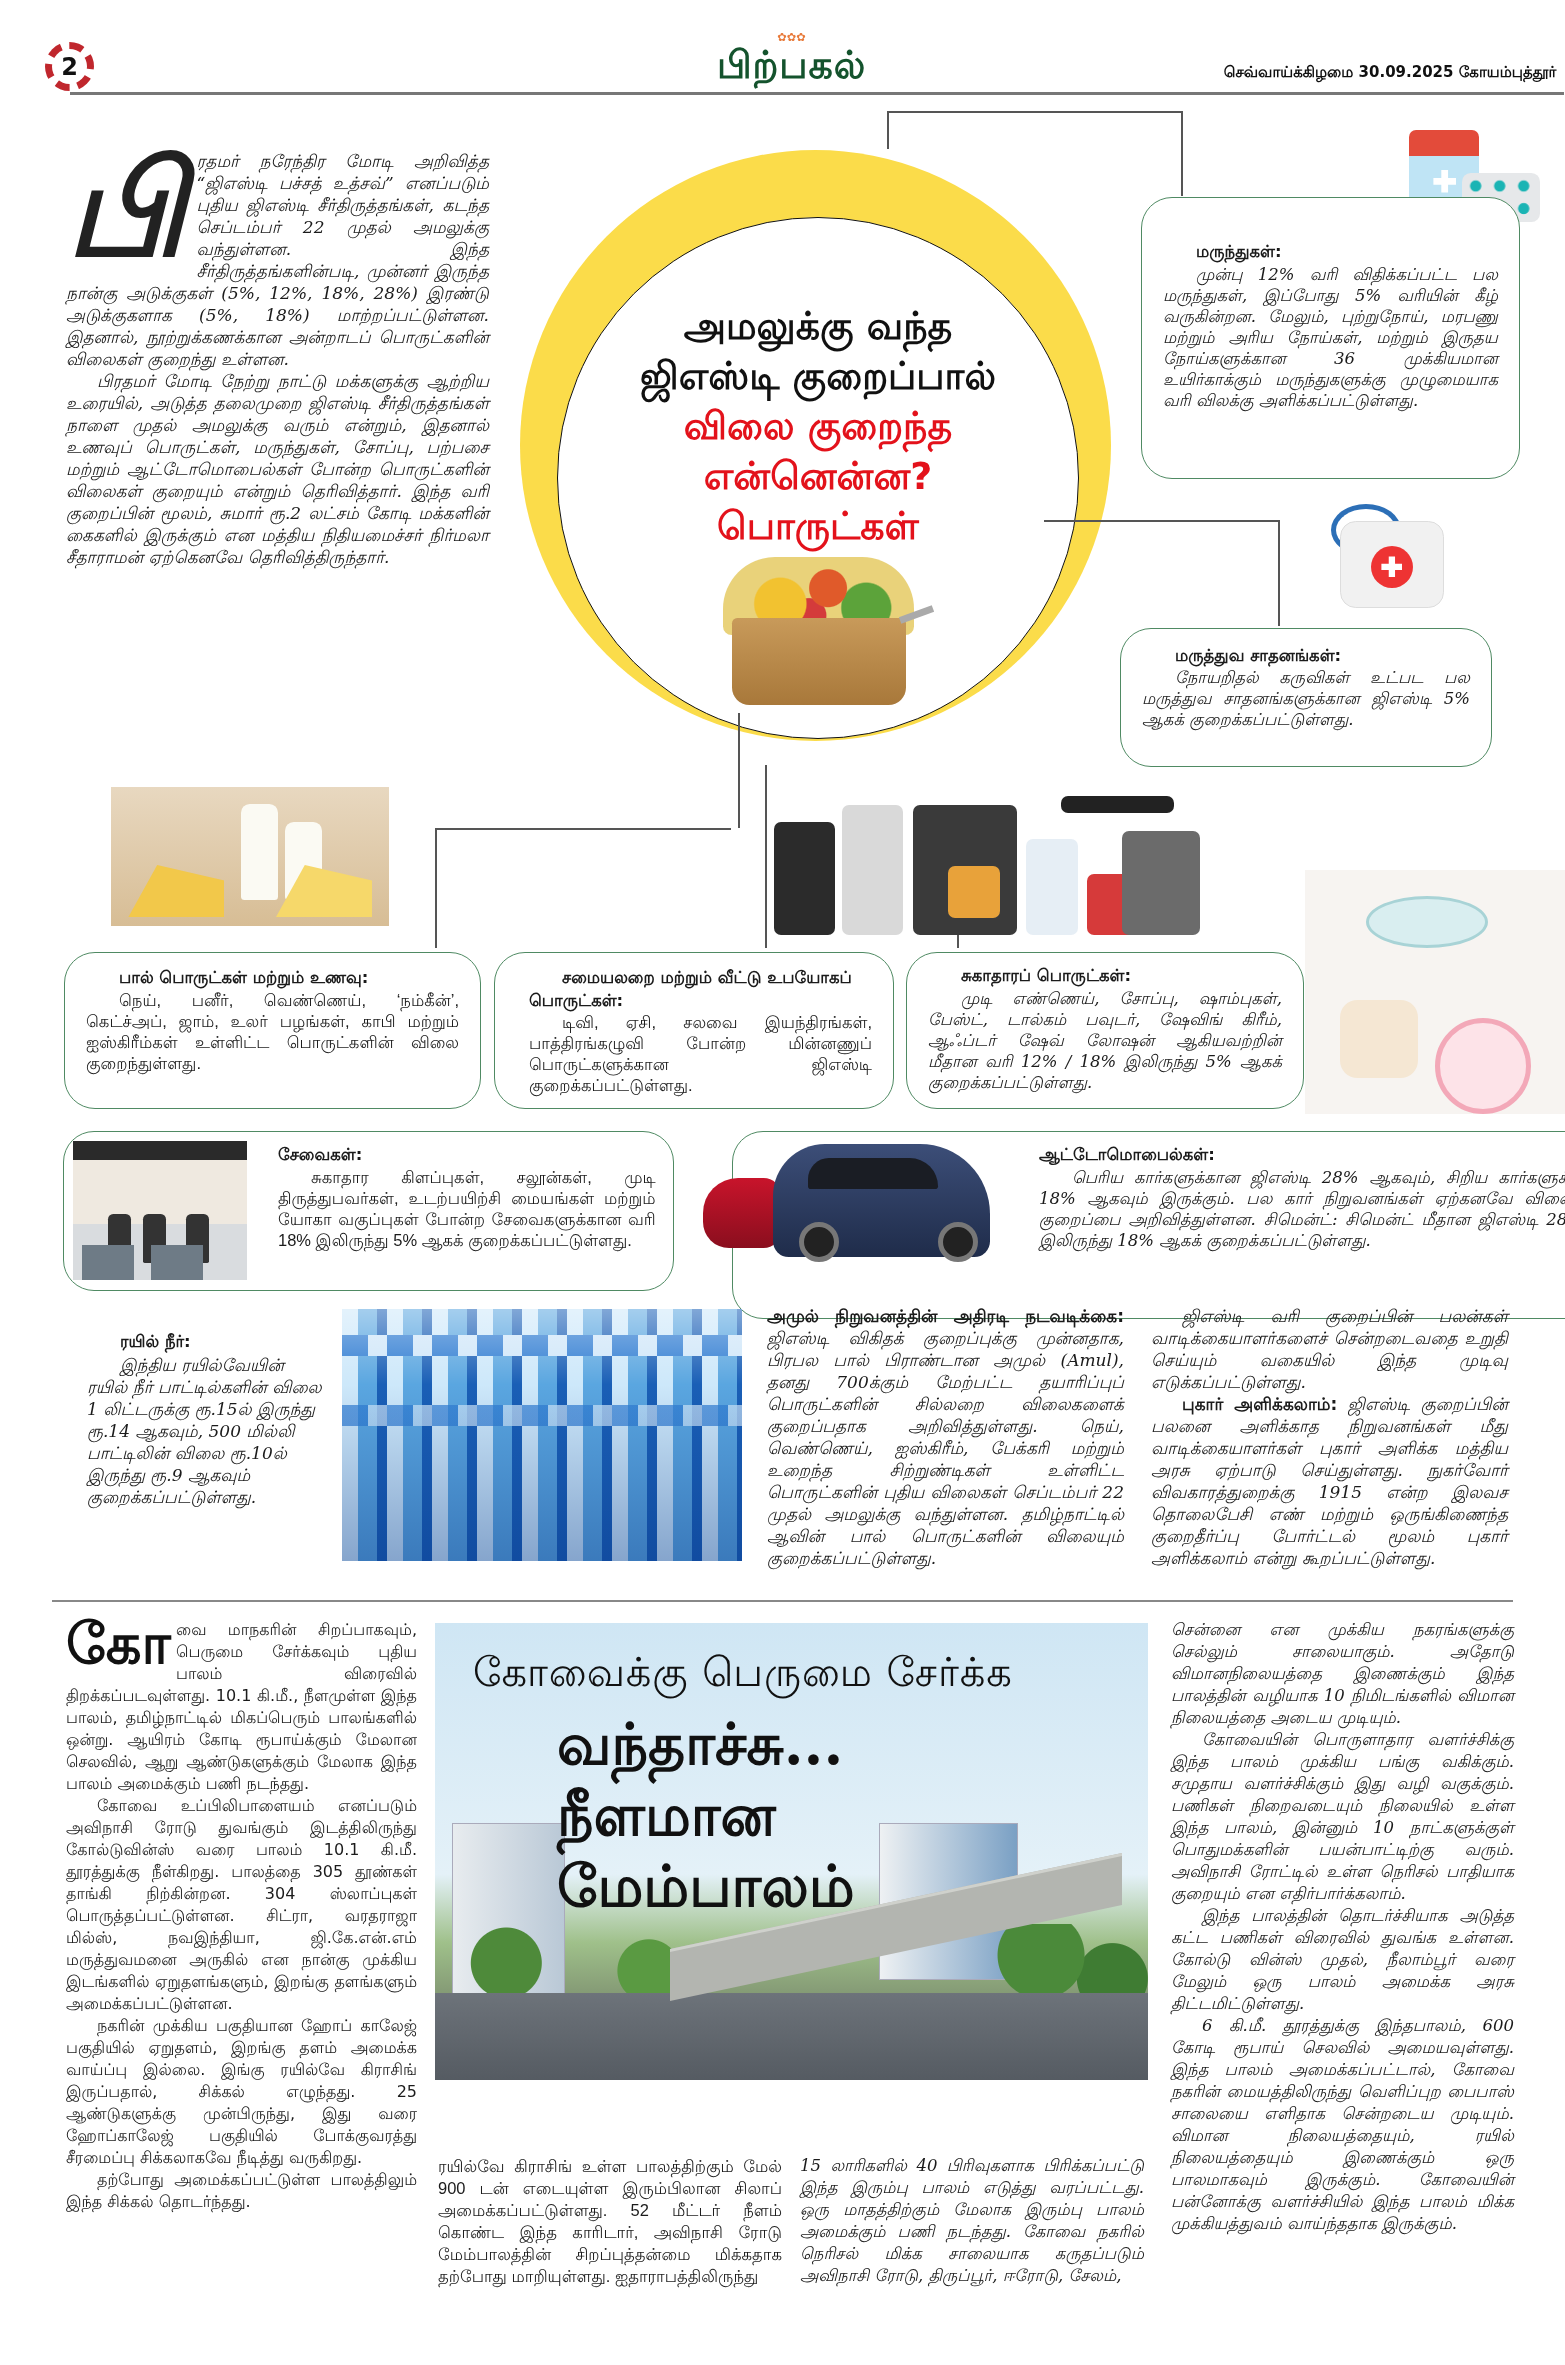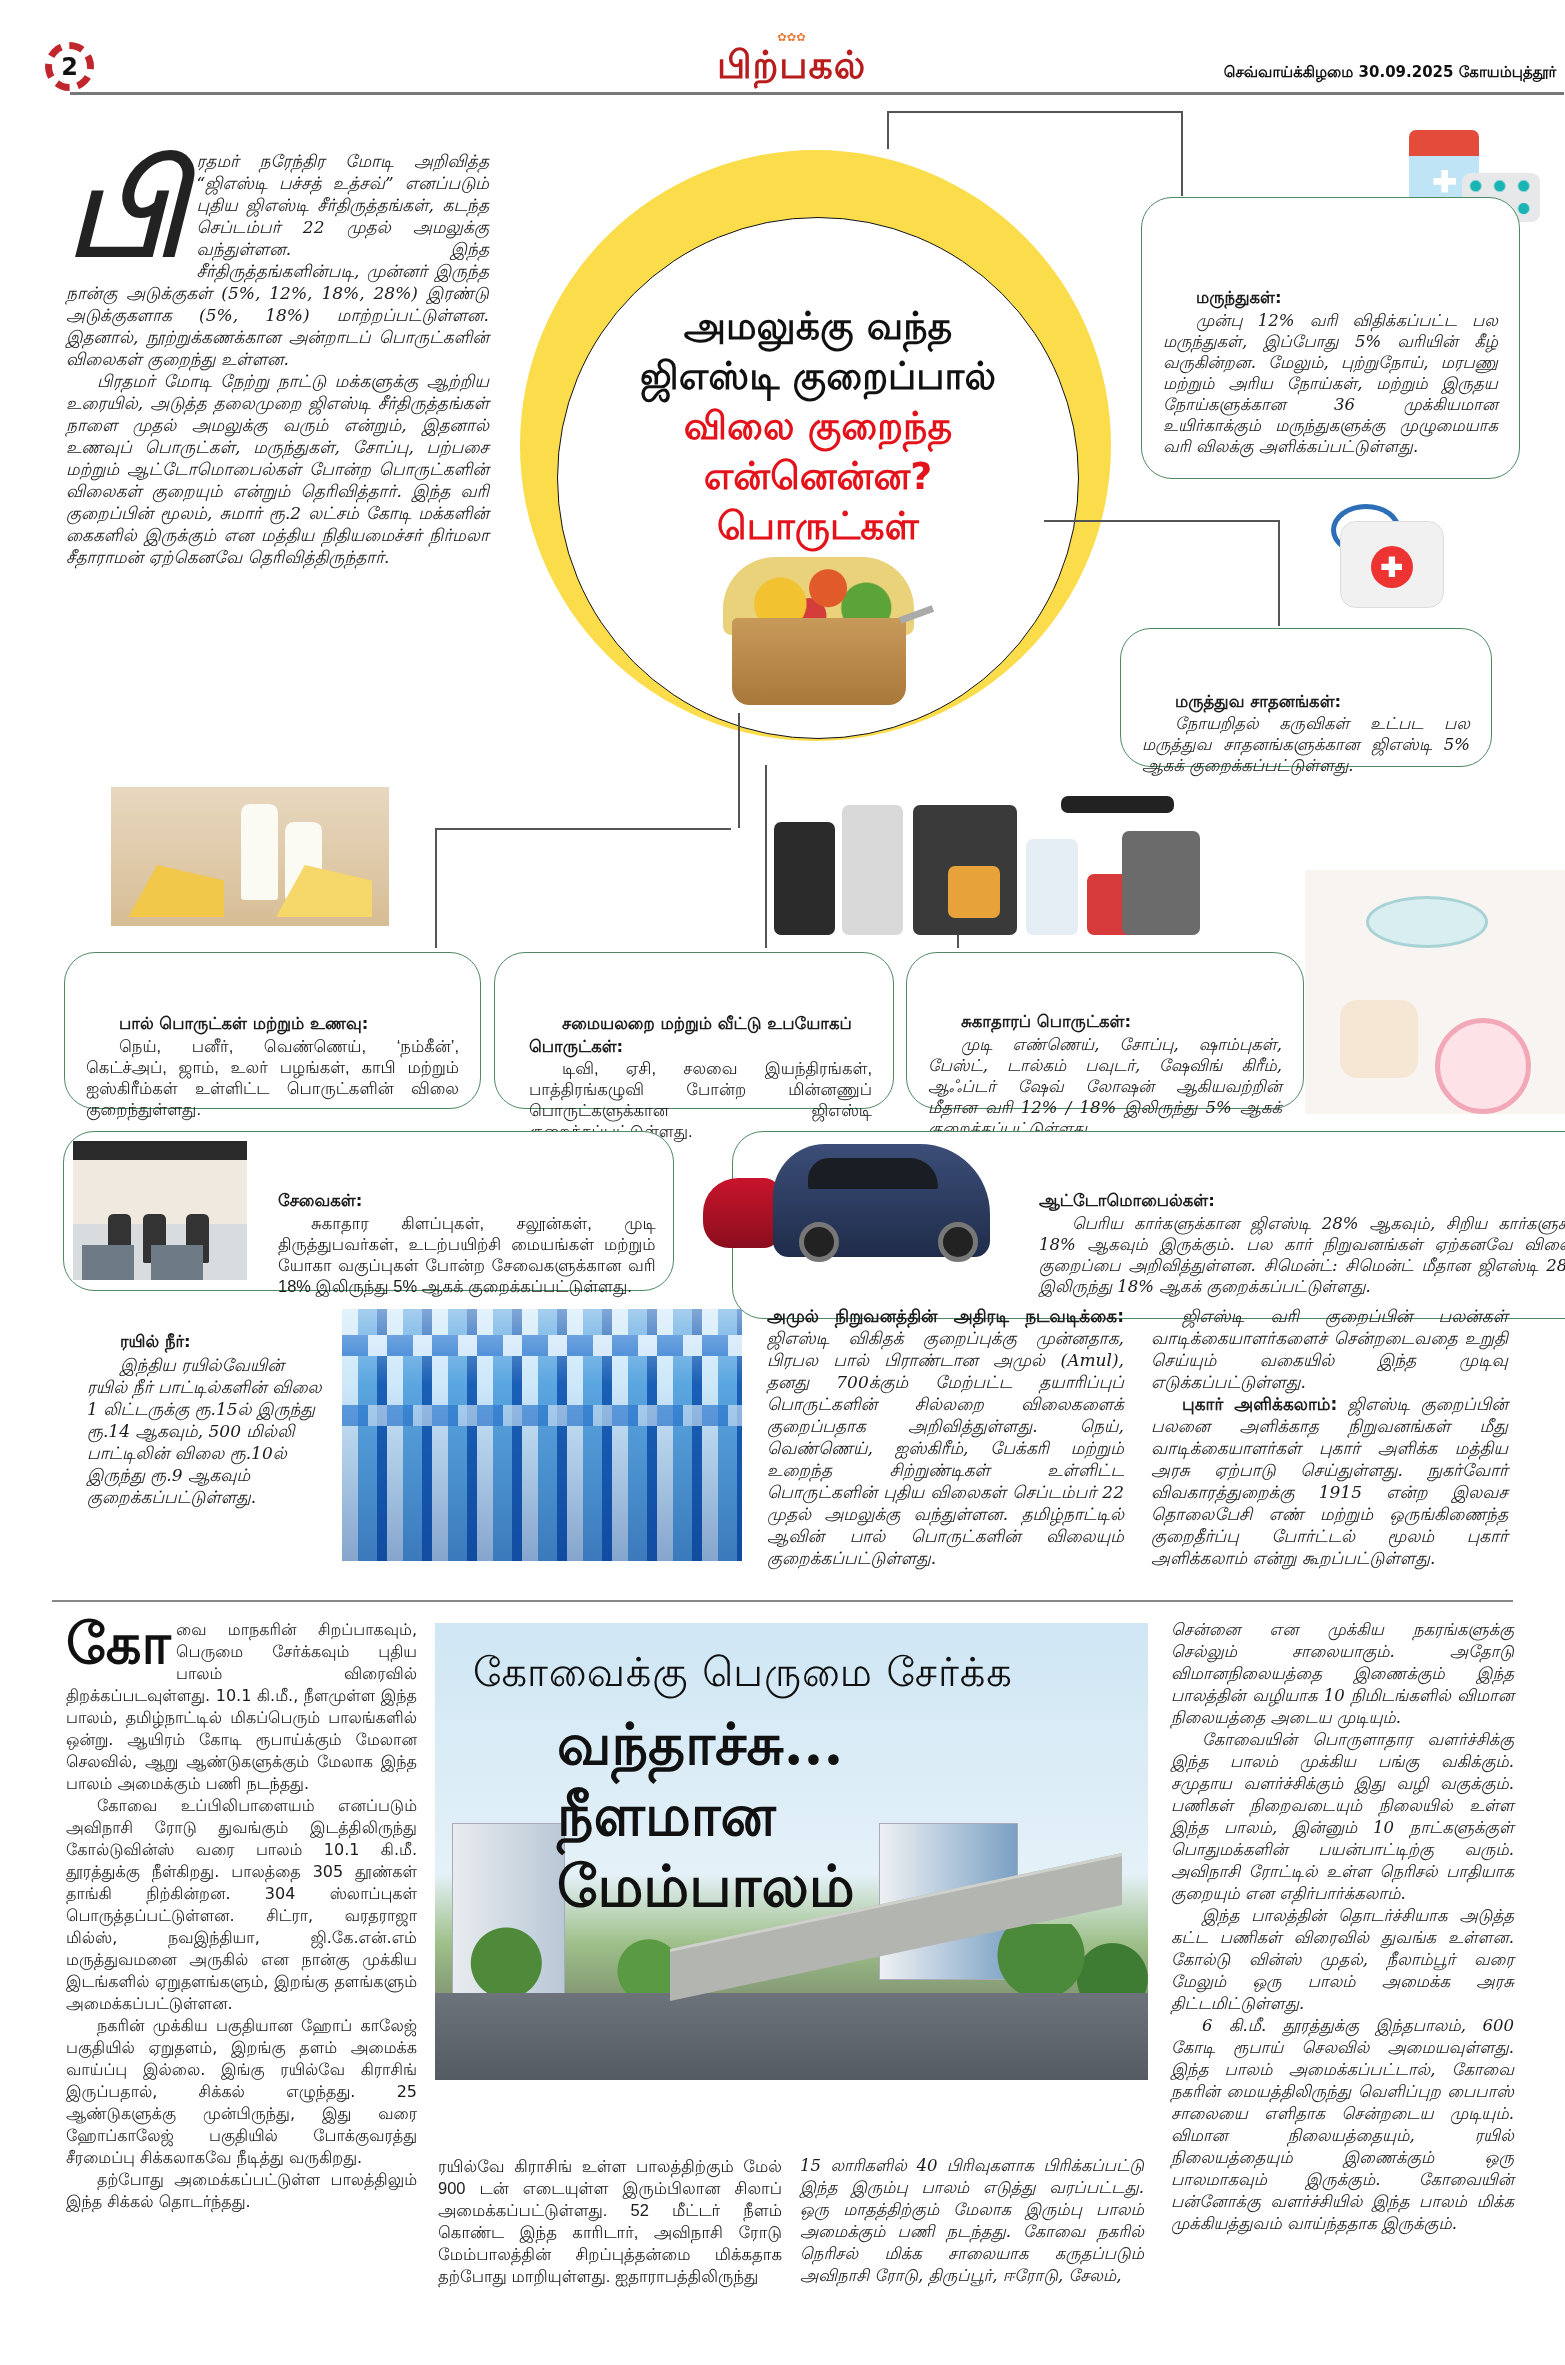--- a/index.html
+++ b/index.html
@@ -7,21 +7,21 @@
   body { position: relative; font-family: "DejaVu Serif", "Liberation Serif", serif; color: #1b1b1b; }
   .abs { position: absolute; }
   .sans-b { font-family: "DejaVu Sans", "Liberation Sans", sans-serif; font-weight: bold; }
 
   
   .masthead { left: 0; top: 0; width: 1565px; height: 96px; }
   .page-badge { left: 45px; top: 42px; width: 49px; height: 49px; border-radius: 50%;
     border: 7px dashed #c0272d; display: flex; align-items: center; justify-content: center; }
   .page-badge span { font-family: "DejaVu Sans", sans-serif; font-weight: bold; font-size: 24px; color: #111; }
   .logo { left: 661px; top: 43px; width: 261px; text-align: center; font-family: "DejaVu Sans", sans-serif;
-    font-weight: bold; font-size: 38px; color: #b91c1c; letter-spacing: 0.9px; }
+    font-weight: bold; font-size: 38px; color: #14532d; letter-spacing: 0.9px; }
   .logo-spark { left: 774px; top: 31px; width: 35px; height: 12px; font-size: 11.3px; color: #e87a3a; text-align: center; }
   .dateline { right: 8.7px; top: 63px; font-family: "DejaVu Sans", sans-serif; font-weight: bold; font-size: 15px; color: #111; }
   .rule { left: 70px; top: 92px; width: 1494px; height: 2.6px; background: #777; }
 
   
   .para { font-size: 17px; line-height: 22px; text-align: justify; font-style: italic; }
   .para p { text-indent: 31px; }
   .para p.noindent { text-indent: 0; }
   .dropcap { float: left; font-family: "DejaVu Sans", sans-serif; font-weight: bold; font-size: 130px; line-height: 111px;
     margin: 5.2px 12px 0 0; color: #222; }
@@ -41,21 +41,21 @@
   .cart .fruits { position: absolute; left: 17.4px; top: 0; width: 191px; height: 78px; border-radius: 52px 52px 8.7px 8.7px;
     background: radial-gradient(circle at 30% 60%, #f2c230 0 18%, transparent 19%), radial-gradient(circle at 55% 40%, #e05a2a 0 16%, transparent 17%),
     radial-gradient(circle at 75% 65%, #5ca33a 0 16%, transparent 17%), radial-gradient(circle at 45% 75%, #d43b3b 0 14%, transparent 15%), #e9d27a; }
   .cart .handle { position: absolute; left: 193px; top: 54px; width: 35px; height: 7px; background: #aaa; transform: rotate(-20deg); }
 
   
   .line { position: absolute; background: #555; }
 
   
   .box { position: absolute; border: 1.7px solid #4f8a63; border-radius: 31px; background: #fff; padding: 17.4px 21px 10.4px 21px; }
-  .box h3 { font-family: "DejaVu Sans", sans-serif; font-weight: bold; font-size: 16.5px; line-height: 22.6px; text-indent: 33px; margin-top: 46px; }
+  .box h3 { font-family: "DejaVu Sans", sans-serif; font-weight: bold; font-size: 16.5px; line-height: 22.6px; text-indent: 33px; }
   .box .txt { font-style: italic; font-size: 16.5px; line-height: 21px; text-align: justify; text-indent: 33px; }
   .box .txt.compact { font-family: "Liberation Sans", sans-serif; font-style: normal; }
 
   
   .img { position: absolute; overflow: hidden; }
   .img-medicine { left: 1392px; top: 130px; width: 148px; height: 96px; }
   .img-medicine .bottle { position: absolute; left: 17.4px; top: 0; width: 70px; height: 87px; border-radius: 7px; background: linear-gradient(#e34b3a 0 30%, #bfe4f5 30%); }
   .img-medicine .bottle .cross { position: absolute; left: 24px; top: 40px; width: 22.6px; height: 22.6px; background: #fff; clip-path: polygon(35% 0,65% 0,65% 35%,100% 35%,100% 65%,65% 65%,65% 100%,35% 100%,35% 65%,0 65%,0 35%,35% 35%); }
   .img-medicine .pills { position: absolute; left: 70px; top: 43px; width: 78px; height: 49px; border-radius: 8.7px; background: #e6e8ea;
     background-image: radial-gradient(circle, #1ab4b4 0 5.2px, transparent 6px); background-size: 24px 22.6px; background-position: 1.7px 1.7px; }

